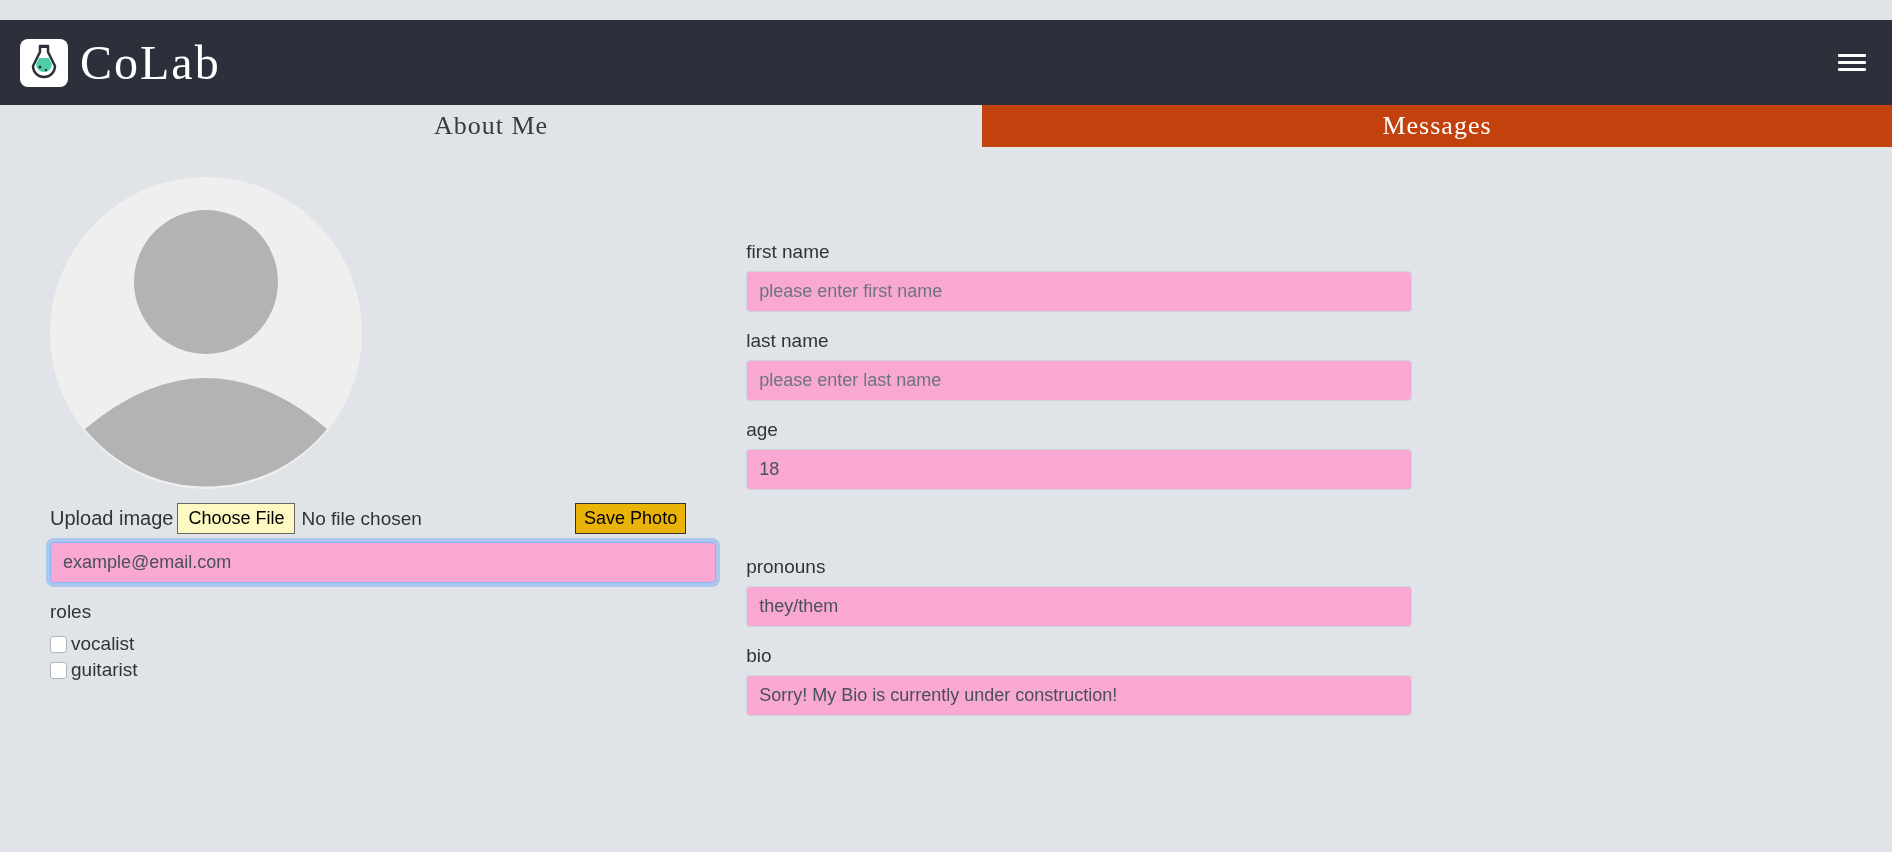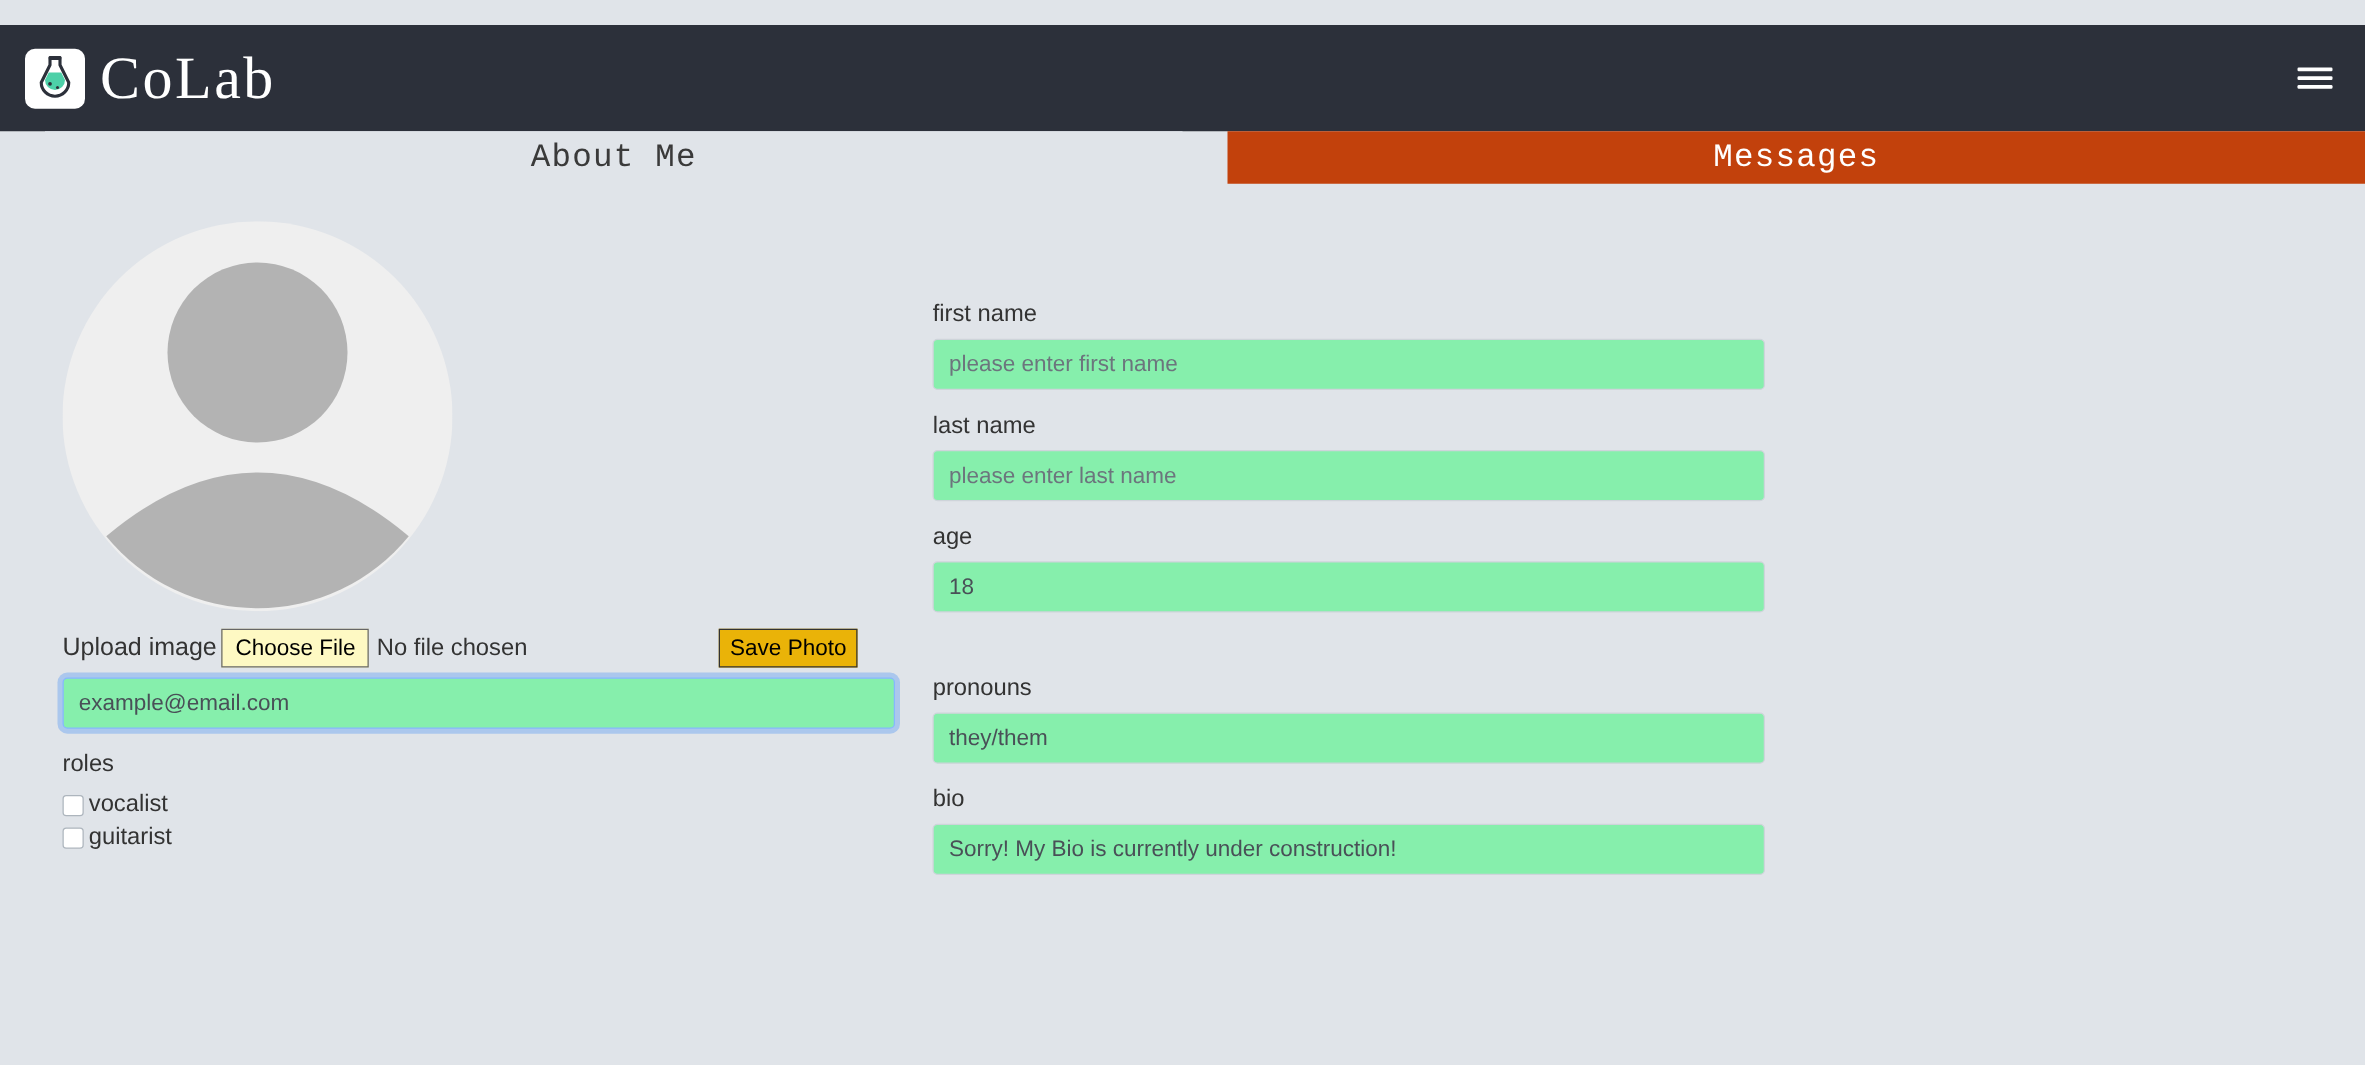--- a/index.html
+++ b/index.html
@@ -61,21 +61,21 @@
     }
     .tabs {
       display: flex;
       height: 42px;
     }
     .tab {
       flex: 1;
       display: flex;
       align-items: center;
       justify-content: center;
-      font-family: Liberation Mono, monospace;
+      font-family: Liberation Serif, serif;
       font-size: 26px;
       cursor: pointer;
       letter-spacing: 1px;
       margin-left: 36px;
     }
     .tab.active {
       background: #e0e4e9;
       color: #3a3a3a;
     }
     .tab.inactive {
@@ -149,21 +149,21 @@
       font-size: 19px;
       color: #333;
       margin-bottom: 8px;
     }
     .form-control {
       width: 100%;
       padding: 9px 12px;
       font-size: 18px;
       border: 1px solid #ced4da;
       border-radius: 4px;
-      background: #86efac;
+      background: #f9a8d4;
       font-family: inherit;
       color: #495057;
     }
     .form-control::placeholder {
       color: #6c757d;
     }
     .form-control.focused {
       border-color: #86b7fe;
       outline: 0;
       box-shadow: 0 0 0 0.25rem rgba(13,110,253,.25);
@@ -277,21 +277,21 @@
       </div>
       <div class="form-group">
         <label>last name</label>
         <input class="form-control" placeholder="please enter last name" style="">
       </div>
       <div class="form-group">
         <label>age</label>
         <input class="form-control" value="18" style="">
       </div>
       <div style="height:32px;"></div>
-      <div class="form-group" style="margin-top:0;">
+      <div class="form-group" style="margin-top:16px;">
         <label>pronouns</label>
         <input class="form-control" value="they/them" style="">
       </div>
       <div class="form-group" style="margin-top:14px;">
         <label>bio</label>
         <input class="form-control" value="Sorry! My Bio is currently under construction!" style="">
       </div>
     </div>
     <div class="form-col" style="flex:0.6;"></div>
   </div>

